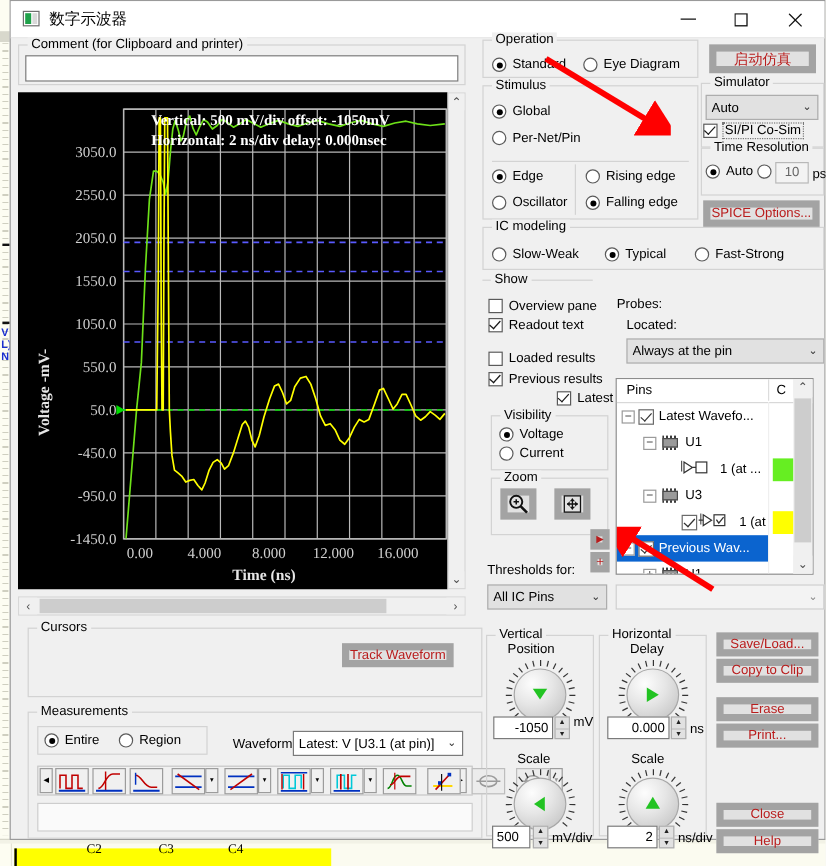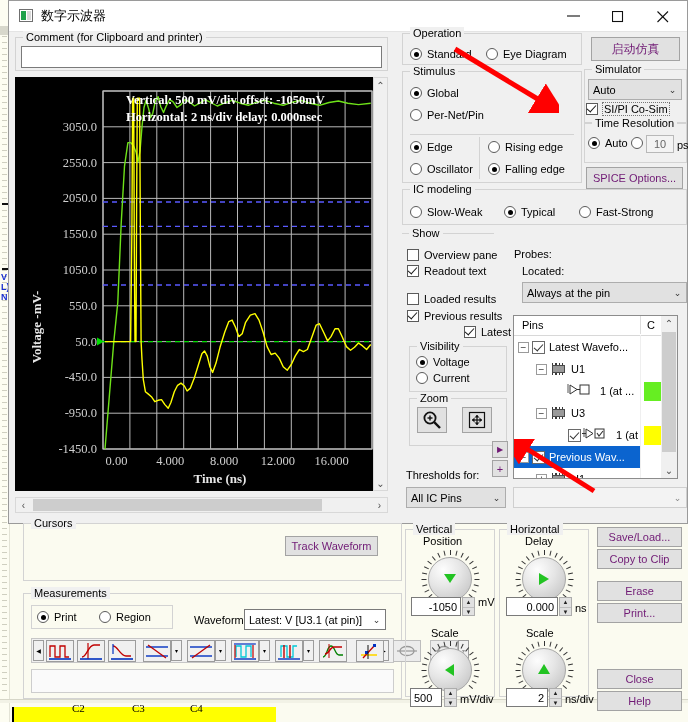--- a/index.html
+++ b/index.html
@@ -21,40 +21,40 @@
   .bg-vln{position:absolute;left:1px;top:272px;width:8px;color:#1a2fd0;font-size:9px;
      line-height:10px;font-weight:bold;}
   .bg-topleft{position:absolute;left:0;top:26px;width:9px;height:9px;background:#d8d8cc;}
   .bg-yellowbar{position:absolute;left:12px;top:707px;width:262px;height:15px;background:#ffff00;
      border-left:2px solid #000;}
   .bg-yellowbar span{position:absolute;top:-5px;font-size:11px;color:#000;font-family:"Liberation Serif",serif;}
   .bg-botline{position:absolute;left:0;top:699px;width:688px;height:3px;background:#f2f2e6;
      border-top:1px solid #d6d6c8;}
 
   
-  .dialog{position:absolute;left:8px;top:0;width:680px;height:524px;background:#f0f0f0;
+  .dialog{position:absolute;left:8px;top:0;width:680px;height:700px;background:#f0f0f0;
      border:1px solid #9a9a9a;box-sizing:border-box;}
   .titlebar{position:relative;height:30px;background:#ffffff;border-bottom:1px solid #e4e4e4;}
   .title-icon{position:absolute;left:10px;top:8px;width:14px;height:13px;background:#fff;
      border:1px solid #6f6f6f;box-sizing:border-box;}
   .title-icon i{position:absolute;left:1px;top:1px;width:5px;height:9px;background:#1fa14a;display:block;}
   .title-icon b{position:absolute;left:7px;top:1px;width:4px;height:9px;background:#d9d9d9;display:block;}
   .title-text{position:absolute;left:32px;top:6px;font-size:13px;color:#000;
      font-family:"DejaVu Sans",sans-serif;}
   .win-btn{position:absolute;top:0;width:45px;height:29px;cursor:default;}
   .win-btn svg{position:absolute;left:15px;top:10px;}
   .btn-min{right:90px;} .btn-max{right:45px;} .btn-close{right:0px;}
 
   
   .group{position:absolute;border:1px solid #d3d3d3;box-sizing:border-box;}
   .group > legend, .grp-label{position:absolute;top:-7px;left:7px;background:#f0f0f0;padding:0 3px;
      font-size:11px;color:#000;white-space:nowrap;}
   .lbl{position:absolute;font-size:11px;color:#000;white-space:nowrap;}
-  .btn{position:absolute;background:#e1e1e1;border:1px solid #a3a3a3;box-sizing:border-box;
-     font-size:11px;font-family:"Liberation Sans",sans-serif;color:#701a75;text-align:center;
+  .btn{position:absolute;background:#e1e1e1;border:6px solid #a3a3a3;box-sizing:border-box;
+     font-size:11px;font-family:"Liberation Sans",sans-serif;color:#b91c1c;text-align:center;
      display:flex;align-items:center;justify-content:center;cursor:default;}
   .radio{position:absolute;display:flex;align-items:center;font-size:11px;white-space:nowrap;cursor:default;}
   .radio .dot{width:12px;height:12px;border:1px solid #5a5a5a;border-radius:50%;
      background:#fff;margin-right:5px;position:relative;flex:none;box-sizing:border-box;}
   .radio.on .dot:after{content:"";position:absolute;left:2.5px;top:2.5px;width:5px;height:5px;
      border-radius:50%;background:#000;}
   .chk{position:absolute;display:flex;align-items:center;font-size:11px;white-space:nowrap;cursor:default;}
   .chk .box{width:12px;height:12px;border:1px solid #5a5a5a;background:#fff;margin-right:5px;
      position:relative;flex:none;box-sizing:border-box;}
   .chk.on .box:after{content:"";position:absolute;left:2px;top:-1px;width:4px;height:8px;
@@ -498,21 +498,21 @@
       <div class="grp-label">Cursors</div>
     </div>
     <div class="btn" style="left:276px;top:535px;width:93px;height:20px;">Track Waveform</div>
 
     <div class="group" style="left:14px;top:592px;width:379px;height:106px;">
       <div class="grp-label">Measurements</div>
     </div>
     <div class="group" style="left:22px;top:604px;width:142px;height:24px;"></div>
     <div class="radio on" style="left:28px;top:610px;">
       <span class="dot"></span>
-      <span>Print</span>
+      <span>Entire</span>
     </div>
     <div class="radio" style="left:90px;top:610px;">
       <span class="dot"></span>
       <span>Region</span>
     </div>
     <div class="lbl" style="left:185px;top:613px;">Waveform:</div>
     <div class="combo" style="left:235px;top:608px;width:142px;height:21px;background:#fff;border-color:#7a7a7a;">
       <span class="cv">Latest: V [U3.1 (at pin)]</span>
       <span class="cav" style="width:17px;text-align:center;font-size:9px;color:#333;">⌄</span>
     </div>

